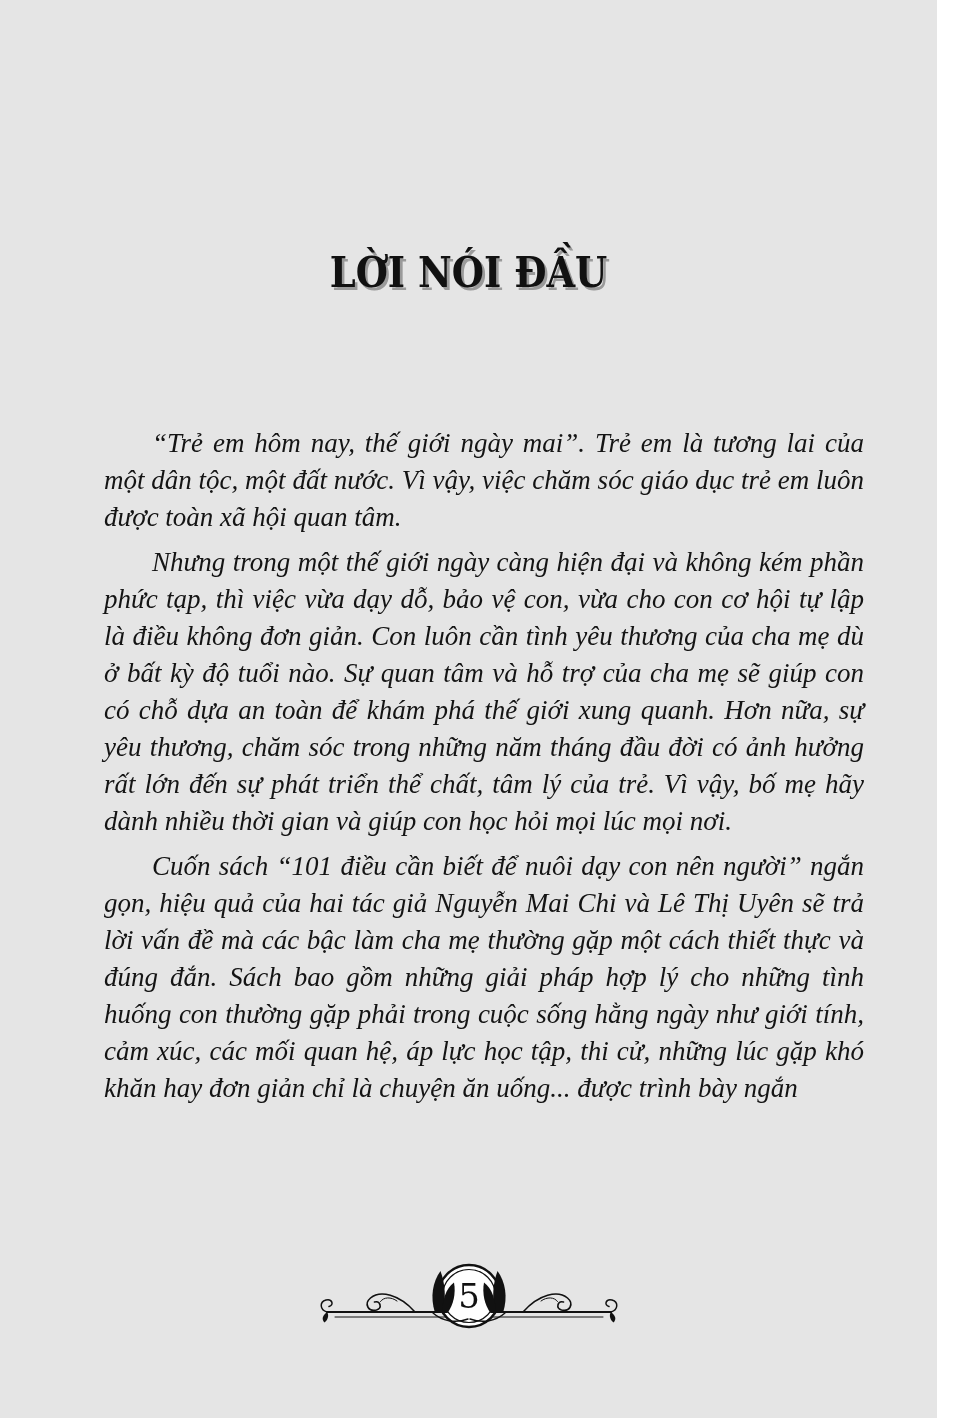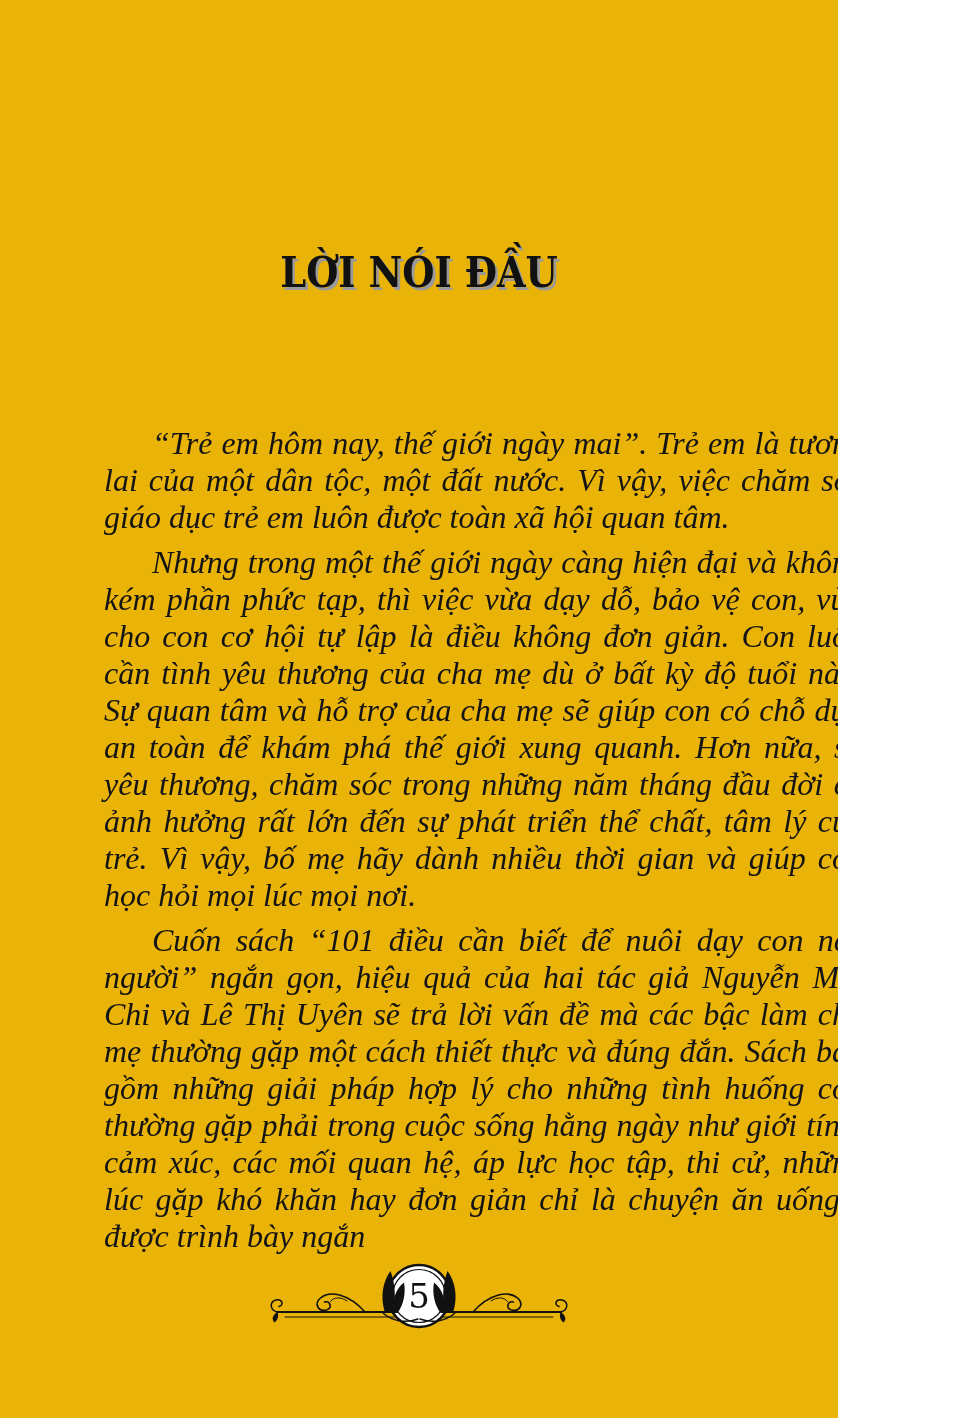--- a/index.html
+++ b/index.html
@@ -2,23 +2,23 @@
 <html lang="vi"><head>
 <meta charset="utf-8">
 <style>
   html, body {
     margin: 0;
     padding: 0;
     background: #ffffff;
   }
   .page {
     position: relative;
-    width: 838px;
+    width: 937px;
     height: 1418px;
-    background: #eab308;
+    background: #e5e5e5;
     overflow: hidden;
     font-family: "Liberation Serif", serif;
     color: #111111;
     text-decoration: underline;
   }
   .title {
     position: absolute;
     top: 248px;
     left: 0;
     width: 100%;
@@ -35,21 +35,21 @@
     transform-origin: 50% 50%;
     white-space: nowrap;
   }
   .body-text {
     position: absolute;
     top: 425px;
     left: 104px;
     width: 760px;
     font-family: "Liberation Serif", serif;
     font-style: italic;
-    font-size: 32px;
+    font-size: 27px;
     line-height: 37px;
     text-align: justify;
     color: #141414;
   }
   .body-text p {
     margin: 0 0 8px 0;
     text-indent: 48px;
   }
   .footer-ornament-wrap {
     position: absolute;

